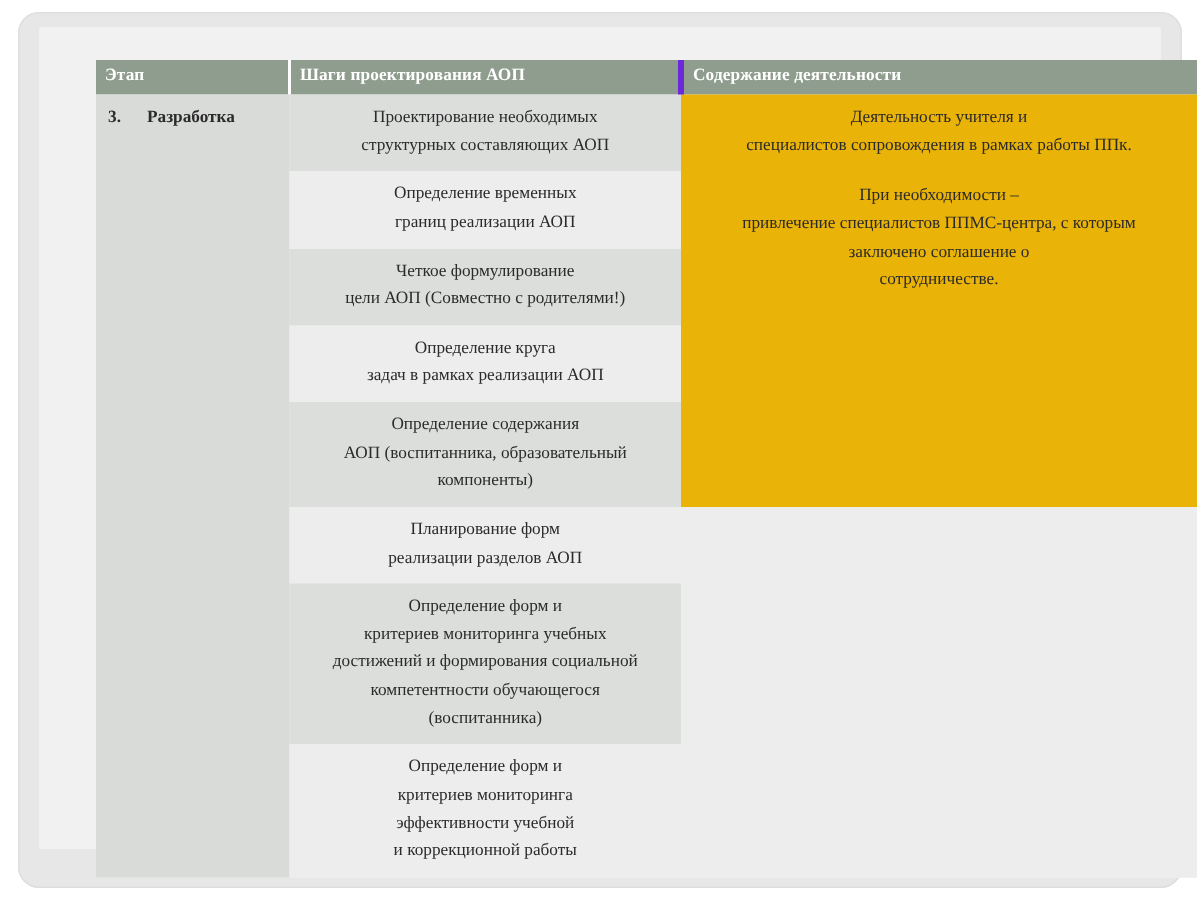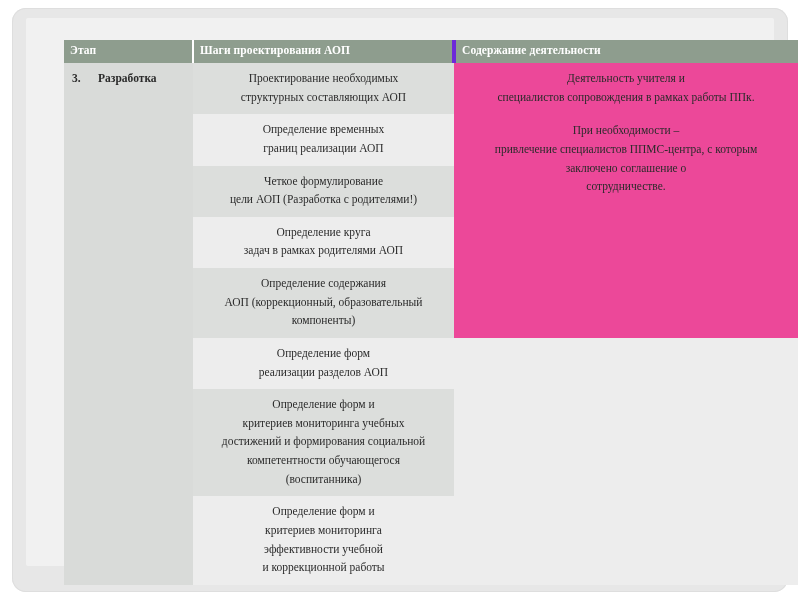--- a/index.html
+++ b/index.html
@@ -100,21 +100,21 @@
     width: 26px;
   }
 
   
   td.step-dark  { background: #dcdedc; border-bottom: 2px solid #f3f3f3; }
   td.step-light { background: #ededed; border-bottom: 2px solid #f3f3f3; }
   td.step-dark.last, td.step-light.last { border-bottom: none; }
 
   
   td.content {
-    background: #ec4899;
+    background: #eab308;
     padding-top: 7px;
     padding-left: 10px;
   }
   td.content p {
     margin: 0 0 0 0;
   }
   td.content p.gap {
     margin-top: 15px;
   }
 
@@ -177,42 +177,42 @@
             <tr>
               <td class="step-light sep-col">
                 <span class="line">Определение временных</span>
                 <span class="line">границ реализации АОП</span>
               </td>
             </tr>
 
             <tr>
               <td class="step-dark sep-col">
                 <span class="line">Четкое формулирование</span>
-                <span class="line">цели АОП (Разработка с родителями!)</span>
+                <span class="line">цели АОП (Совместно с родителями!)</span>
               </td>
             </tr>
 
             <tr>
               <td class="step-light sep-col">
                 <span class="line">Определение круга</span>
-                <span class="line">задач в рамках родителями АОП</span>
+                <span class="line">задач в рамках реализации АОП</span>
               </td>
             </tr>
 
             <tr>
               <td class="step-dark sep-col">
                 <span class="line">Определение содержания</span>
-                <span class="line">АОП (коррекционный, образовательный</span>
+                <span class="line">АОП (воспитанника, образовательный</span>
                 <span class="line">компоненты)</span>
               </td>
             </tr>
 
             <tr>
               <td class="step-light sep-col">
-                <span class="line">Определение форм</span>
+                <span class="line">Планирование форм</span>
                 <span class="line">реализации разделов АОП</span>
               </td>
               <td class="content-empty" rowspan="3"></td>
             </tr>
 
             <tr>
               <td class="step-dark sep-col">
                 <span class="line">Определение форм и</span>
                 <span class="line">критериев мониторинга учебных</span>
                 <span class="line">достижений и формирования социальной</span>

